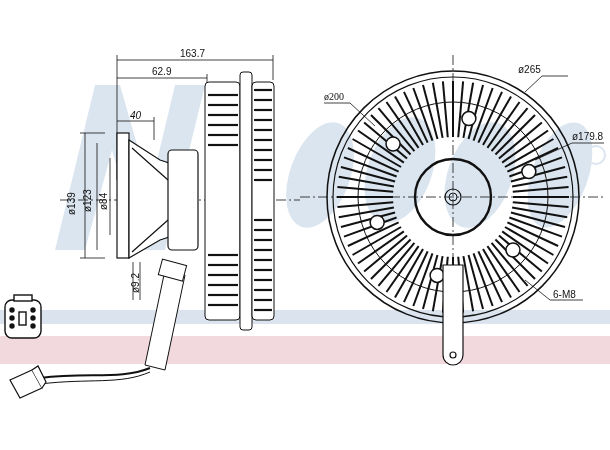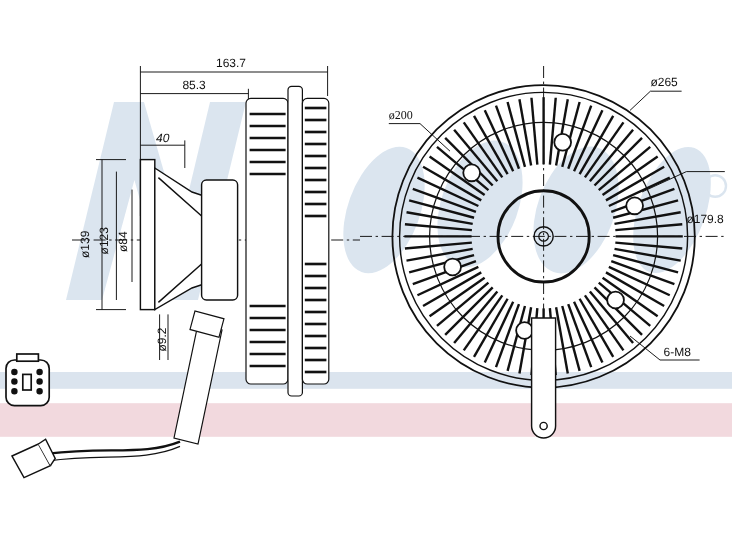--- a/index.html
+++ b/index.html
@@ -219,22 +219,22 @@
     <line x1="324" y1="103" x2="350" y2="103"></line>
       <line x1="350" y1="103" x2="375" y2="126"></line>
     <line x1="572" y1="143" x2="604" y2="143"></line>
       <line x1="572" y1="143" x2="535" y2="160"></line>
     <line x1="550" y1="300" x2="583" y2="300"></line>
       <line x1="550" y1="300" x2="525" y2="280"></line>
   </g>
 </svg>
 
 <div class="dim" style="left:180px;top:48px;">163.7</div>
-<div class="dim" style="left:152px;top:66px;">85.3</div>
+<div class="dim" style="left:152px;top:66px;">62.9</div>
 <div class="dim" style="left:130px;top:110px;font-style:italic;">40</div>
 <div class="vdim" style="left:66px;top:215px;">ø139</div>
 <div class="vdim" style="left:82px;top:212px;">ø123</div>
 <div class="vdim" style="left:98px;top:210px;">ø84</div>
 <div class="vdim" style="left:130px;top:293px;">ø9.2</div>
-<div class="dim" style="left:542px;top:64px;">ø265</div>
+<div class="dim" style="left:518px;top:64px;">ø265</div>
 <div class="dim" style="left:324px;top:91px;font-family:Liberation Serif, serif;">ø200</div>
-<div class="dim" style="left:572px;top:131px;margin-top:47px;">ø179.8</div>
+<div class="dim" style="left:572px;top:131px;">ø179.8</div>
 <div class="dim" style="left:553px;top:289px;">6-M8</div>
 
 </body></html>

